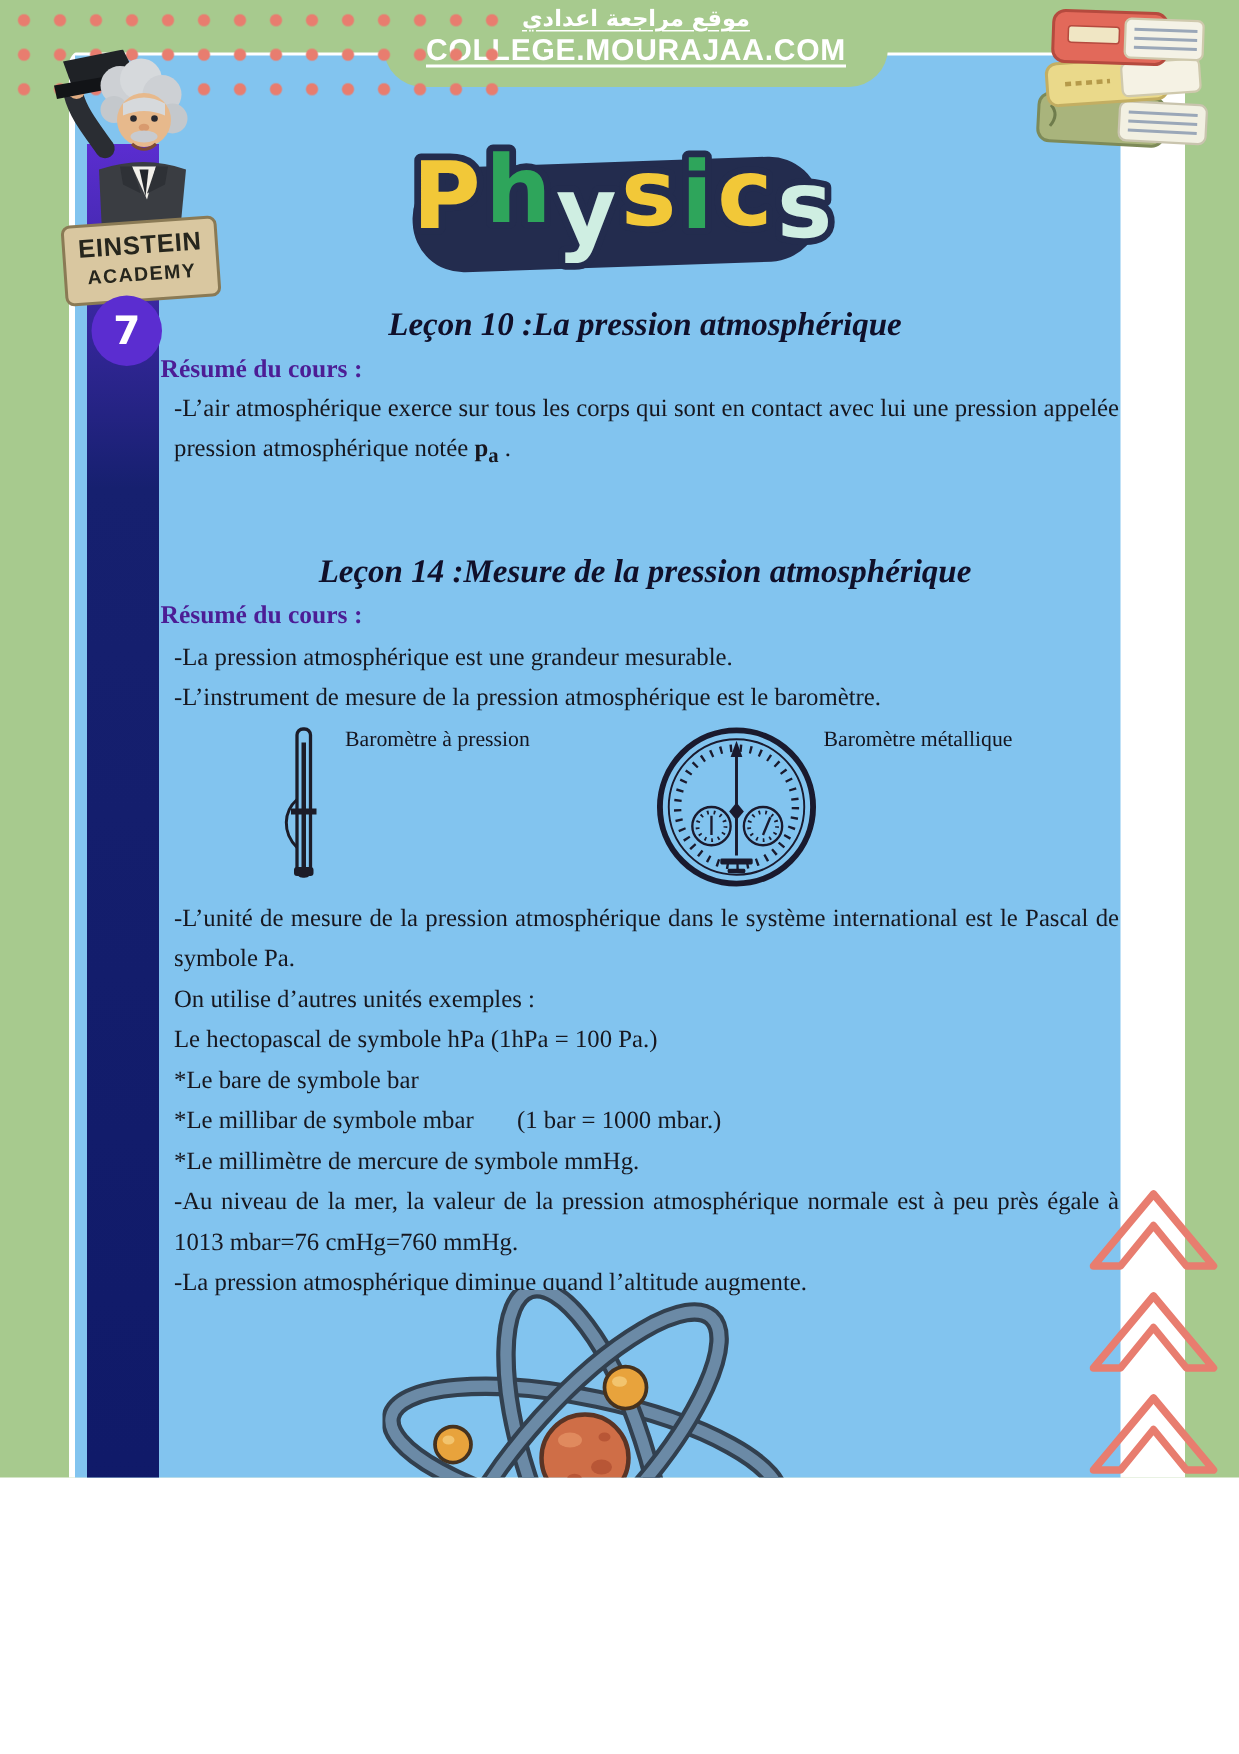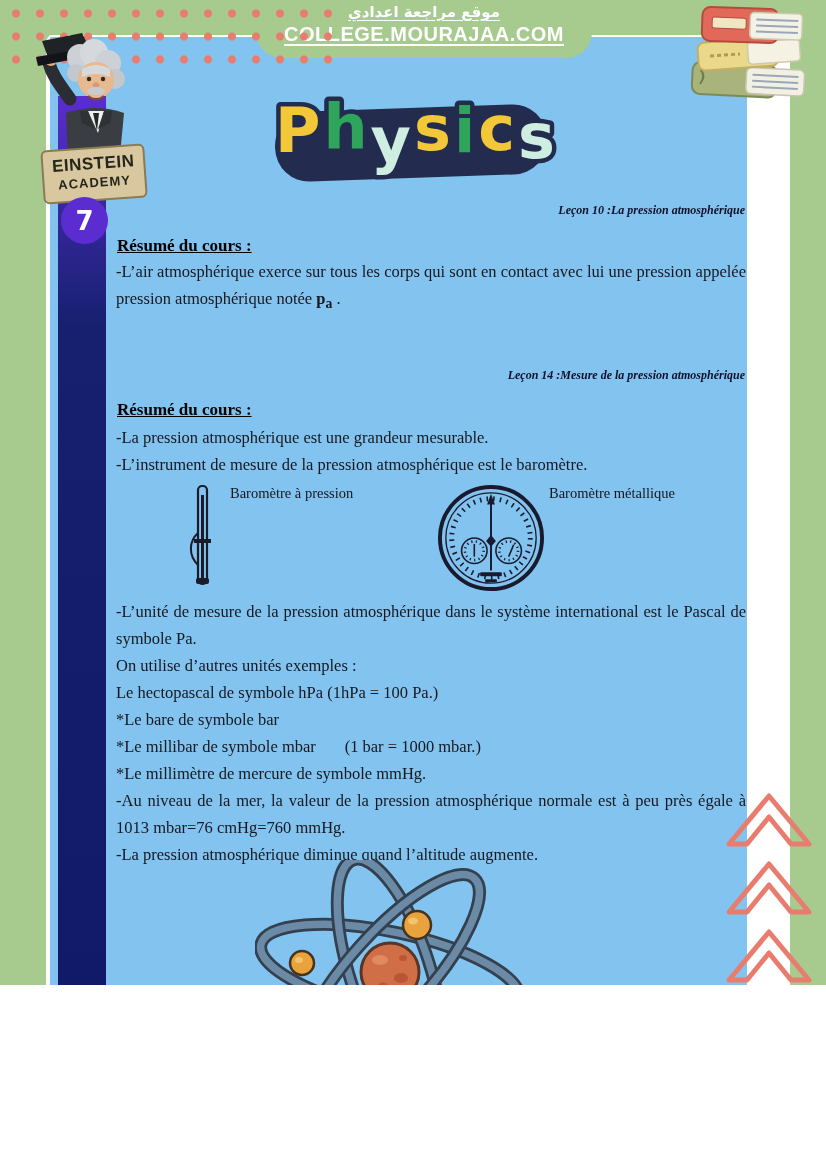--- a/index.html
+++ b/index.html
@@ -38,23 +38,23 @@
   .banner .l2{font-size:13px;letter-spacing:1px;margin-top:1px;}
   .badge-circle{left:61px;top:197px;width:47px;height:47px;border-radius:50%;background:#5b2dd0;z-index:9;
           color:#fff;font-family:"DejaVu Sans",sans-serif;font-weight:bold;font-size:26px;
           display:flex;align-items:center;justify-content:center;}
 
   .wordmark{left:263px;top:68px;width:300px;height:118px;z-index:6;}
   .books{left:690px;top:4px;width:120px;height:100px;z-index:7;}
 
   
   .doc{color:#17171f;font-size:16.5px;line-height:27px;z-index:6;}
-  .title{left:115px;width:630px;text-align:right;font-weight:bold;font-style:italic;
-         font-size:12px;color:#10102a;z-index:6;}
-  .resume{left:117px;width:620px;font-weight:bold;font-size:17px;color:#000000;z-index:6;text-decoration:underline;}
+  .title{left:115px;width:630px;text-align:center;font-weight:bold;font-style:italic;
+         font-size:22px;color:#10102a;z-index:6;}
+  .resume{left:107px;width:620px;font-weight:bold;font-size:17px;color:#4c1d95;z-index:6;}
   .col{left:116px;width:630px;}
   .just{text-align:justify;}
   p.line{margin:0;}
 
   .figlabel{font-size:14.5px;color:#15151f;z-index:6;}
   .figsvg{z-index:6;}
 
   .atom{left:255px;top:860px;width:300px;height:218px;z-index:6;}
   .chevrons{left:723px;top:788px;width:92px;height:262px;z-index:8;}
 

